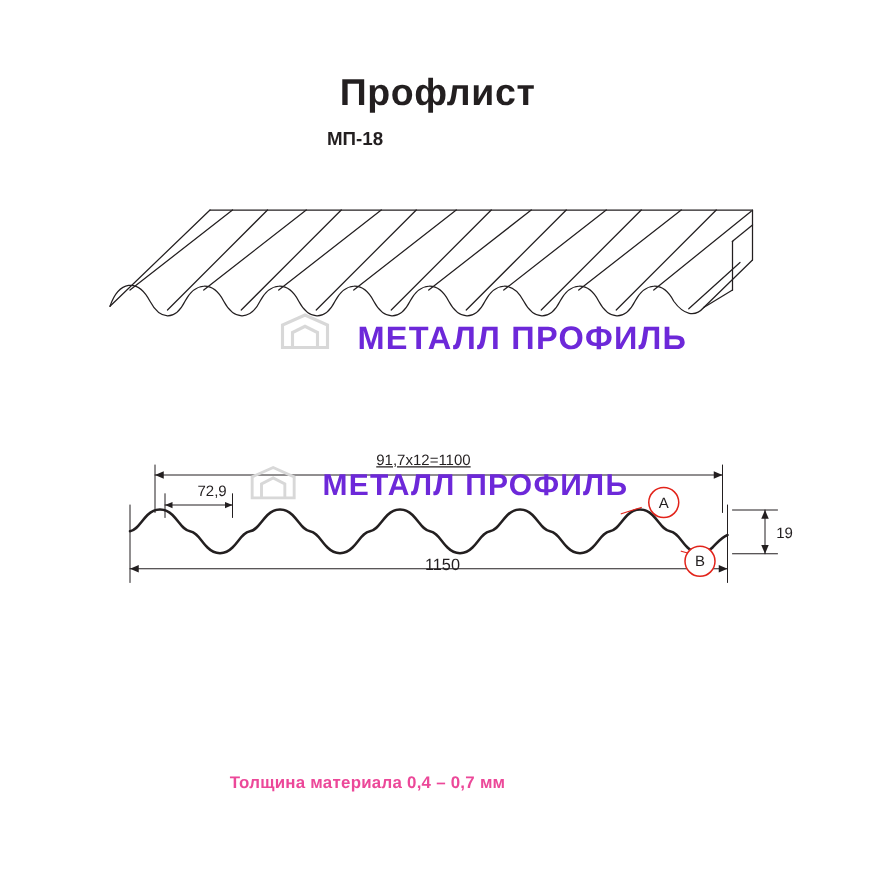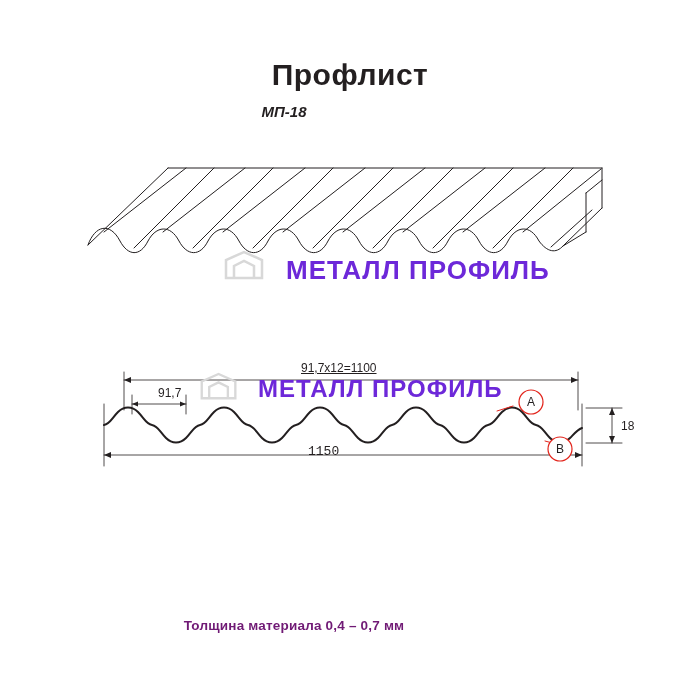--- a/index.html
+++ b/index.html
@@ -34,32 +34,31 @@
   }
   .subtitle {
     position: absolute;
     top: 103px;
     left: 0;
     width: 568px;
     text-align: center;
     font-size: 15px;
     font-weight: bold;
     color: #231f20;
-    font-style: italic;
   }
   .footer {
     position: absolute;
     top: 618px;
     left: 0;
     width: 588px;
     text-align: center;
     font-size: 13.5px;
     font-weight: bold;
     letter-spacing: 0.2px;
-    color: #701a75;
+    color: #ec4899;
   }
   svg.art {
     position: absolute;
     top: 0;
     left: 0;
   }
   .wm {
     position: absolute;
     font-family: "Liberation Sans", sans-serif;
     font-weight: bold;
@@ -225,22 +224,22 @@
   </svg>
   <svg class="wm-logo" style="top:370px; left:198px;" width="56" height="36" viewBox="0 0 60 38">
     <path d="M4 30 L4 12 L22 4 L40 12 L40 30 Z" fill="none" stroke="#d8d8d8" stroke-width="2.5"></path>
     <path d="M12 30 L12 18 L22 13 L32 18 L32 30" fill="none" stroke="#d8d8d8" stroke-width="2.5"></path>
   </svg>
 
   <div class="wm wm-1" style="left:286px;">МЕТАЛЛ ПРОФИЛЬ</div>
   <div class="wm wm-2" style="left:258px;">МЕТАЛЛ ПРОФИЛЬ</div>
 
   <div class="dimtext" style="top:361px; left:301px;text-decoration:underline;">91,7x12=1100</div>
-  <div class="dimtext" style="top:386px; left:158px;">91,7</div>
-  <div class="dimtext" style="top:444px; left:308px; font-size:13px;font-family:Liberation Mono, monospace;">1150</div>
-  <div class="dimtext" style="top:419px; left:621px;">18</div>
+  <div class="dimtext" style="top:386px; left:158px;">72,9</div>
+  <div class="dimtext" style="top:444px; left:340px; font-size:13px;">1150</div>
+  <div class="dimtext" style="top:419px; left:621px;">19</div>
 
   <div class="callout-label" style="top:395px; left:521px;">A</div>
   <div class="callout-label" style="top:442px; left:550px;">B</div>
 
   <div class="footer">Толщина материала 0,4 – 0,7 мм</div>
 
 </div>
 
 </body></html>

